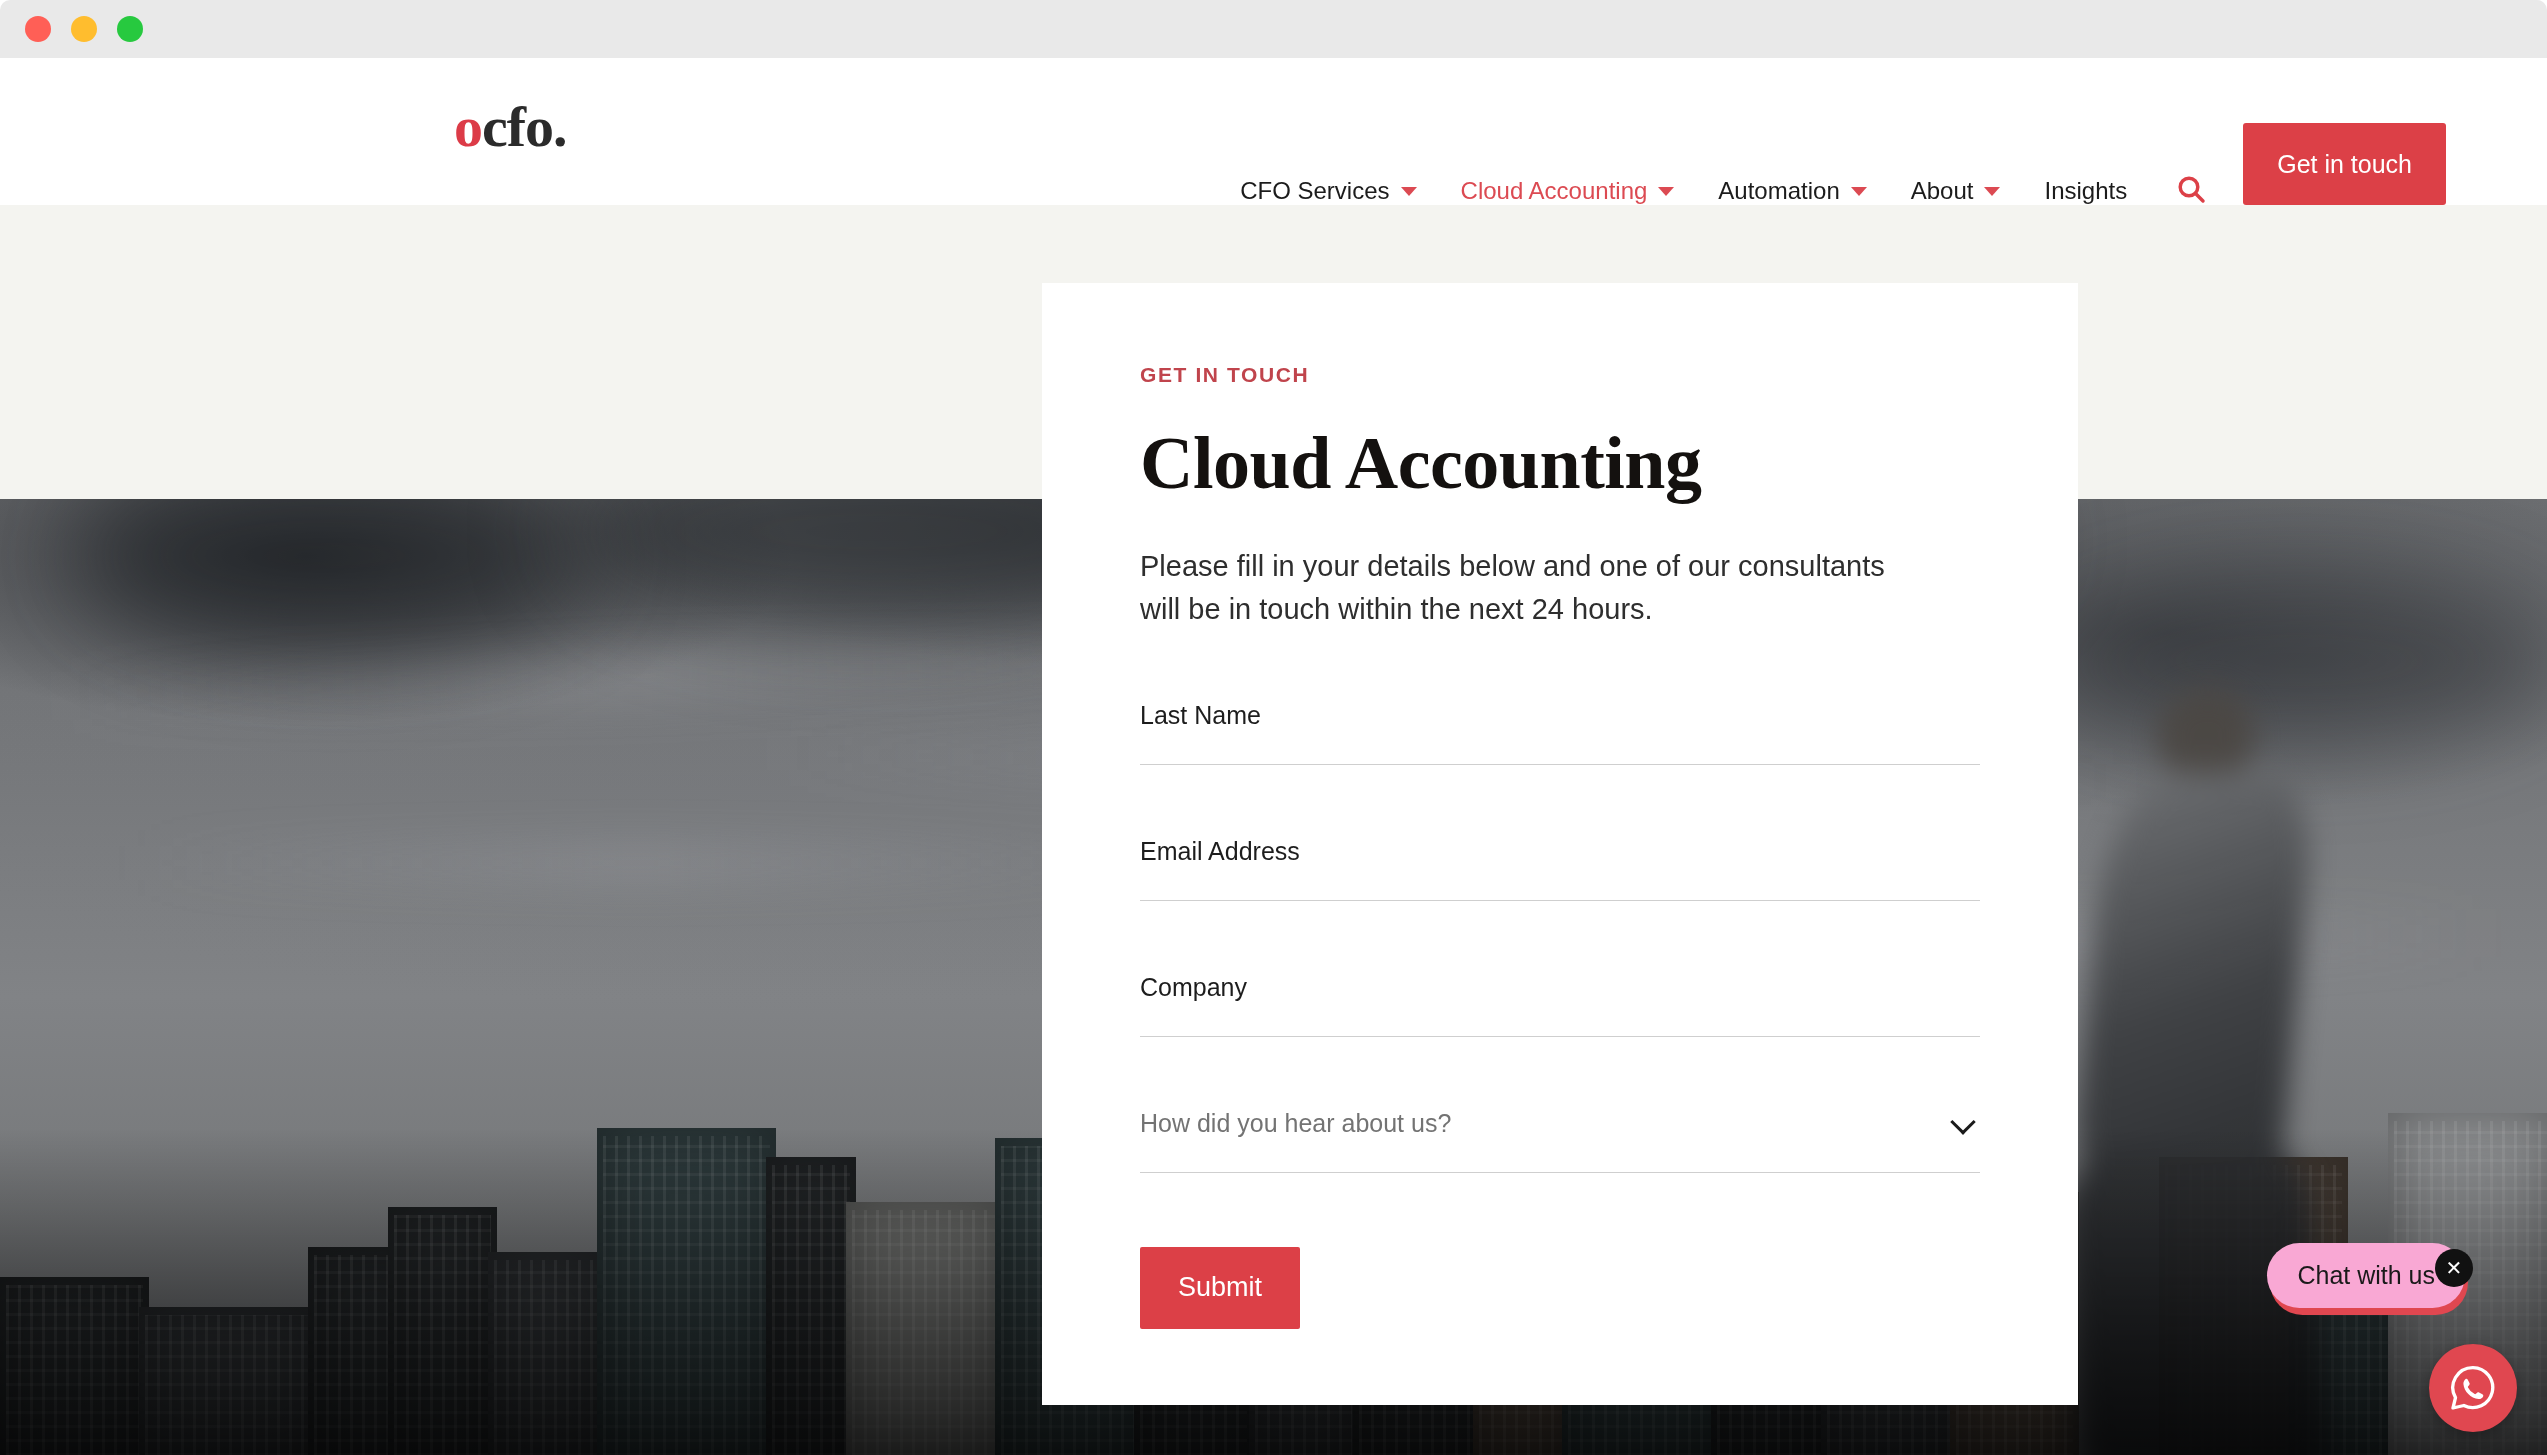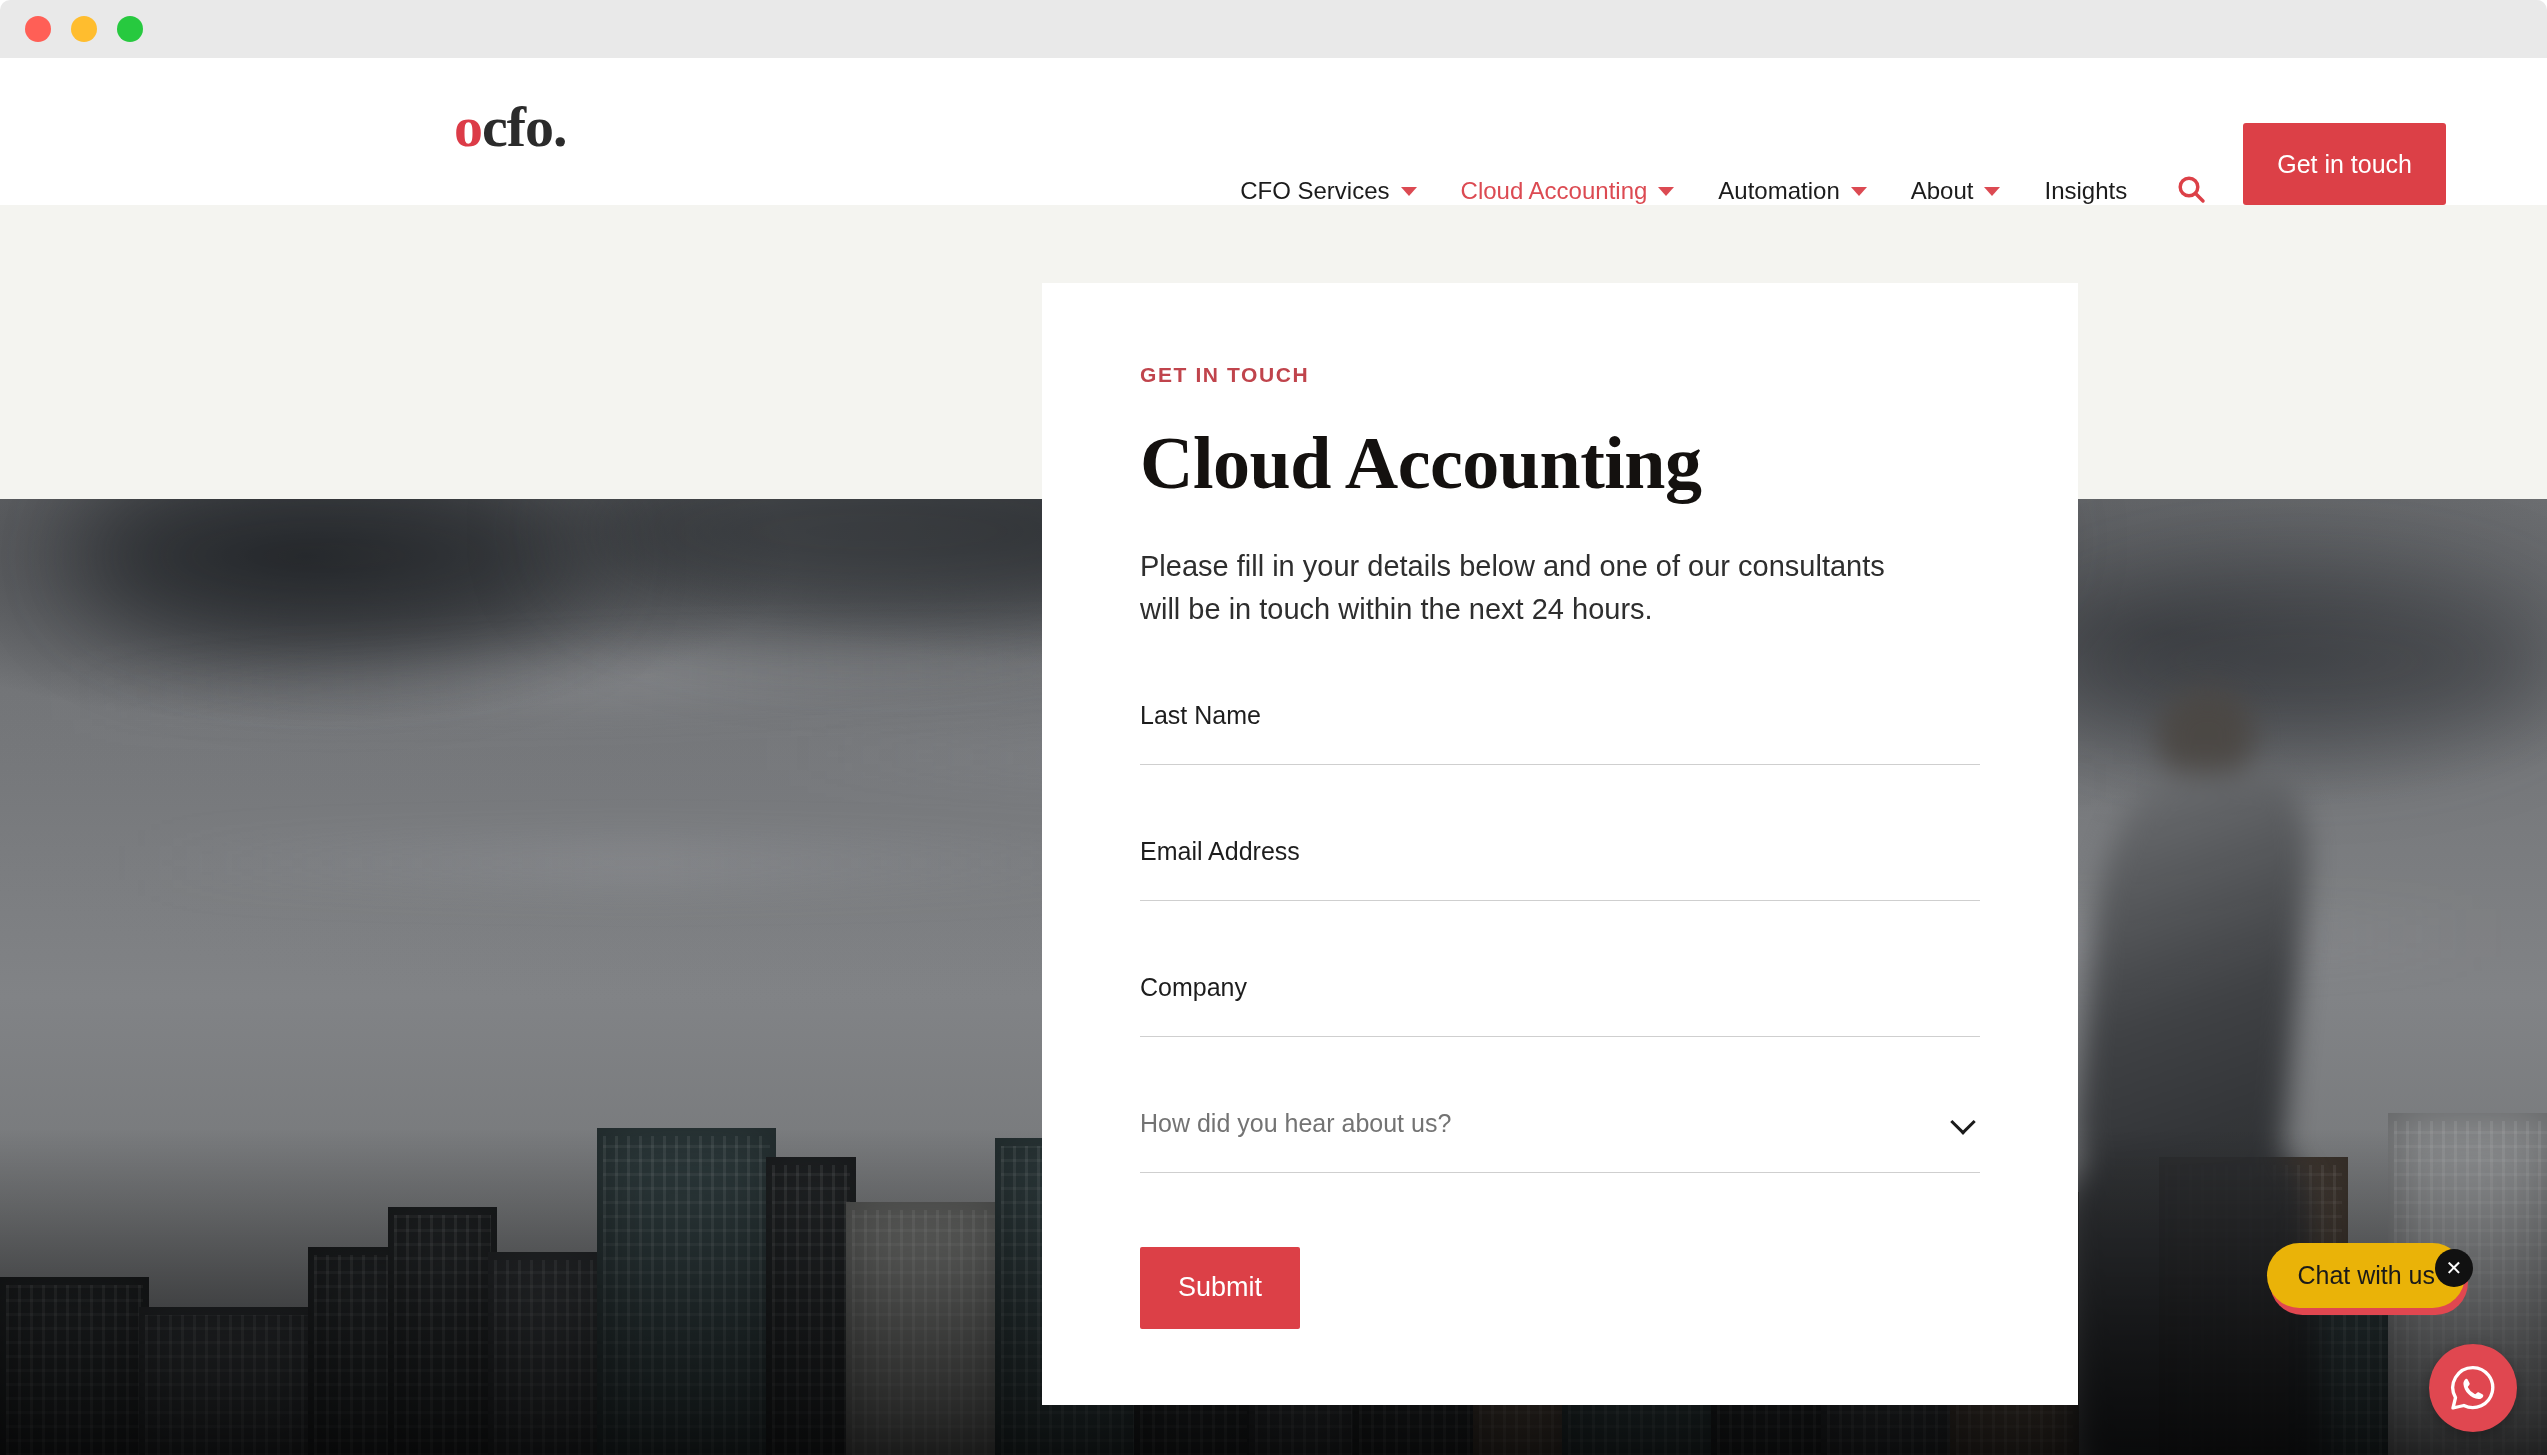--- a/index.html
+++ b/index.html
@@ -302,21 +302,21 @@
     right: 30px; bottom: 24px;
     z-index: 60;
     width: 229px; height: 189px;
   }
   .chat-pill-wrap {
     position: absolute; right: 52px; top: 0;
     display: flex; align-items: center;
   }
   .chat-pill {
     position: relative;
-    background: #eab308;
+    background: #f9a8d4;
     color: #1a1a1a;
     font-size: 25px;
     padding: 18px 30px;
     border-radius: 40px;
     white-space: nowrap;
     box-shadow: 3px 7px 0 0 #e04750;
     cursor: pointer;
   }
   .chat-close {
     position: absolute; right: -8px; top: 6px;

